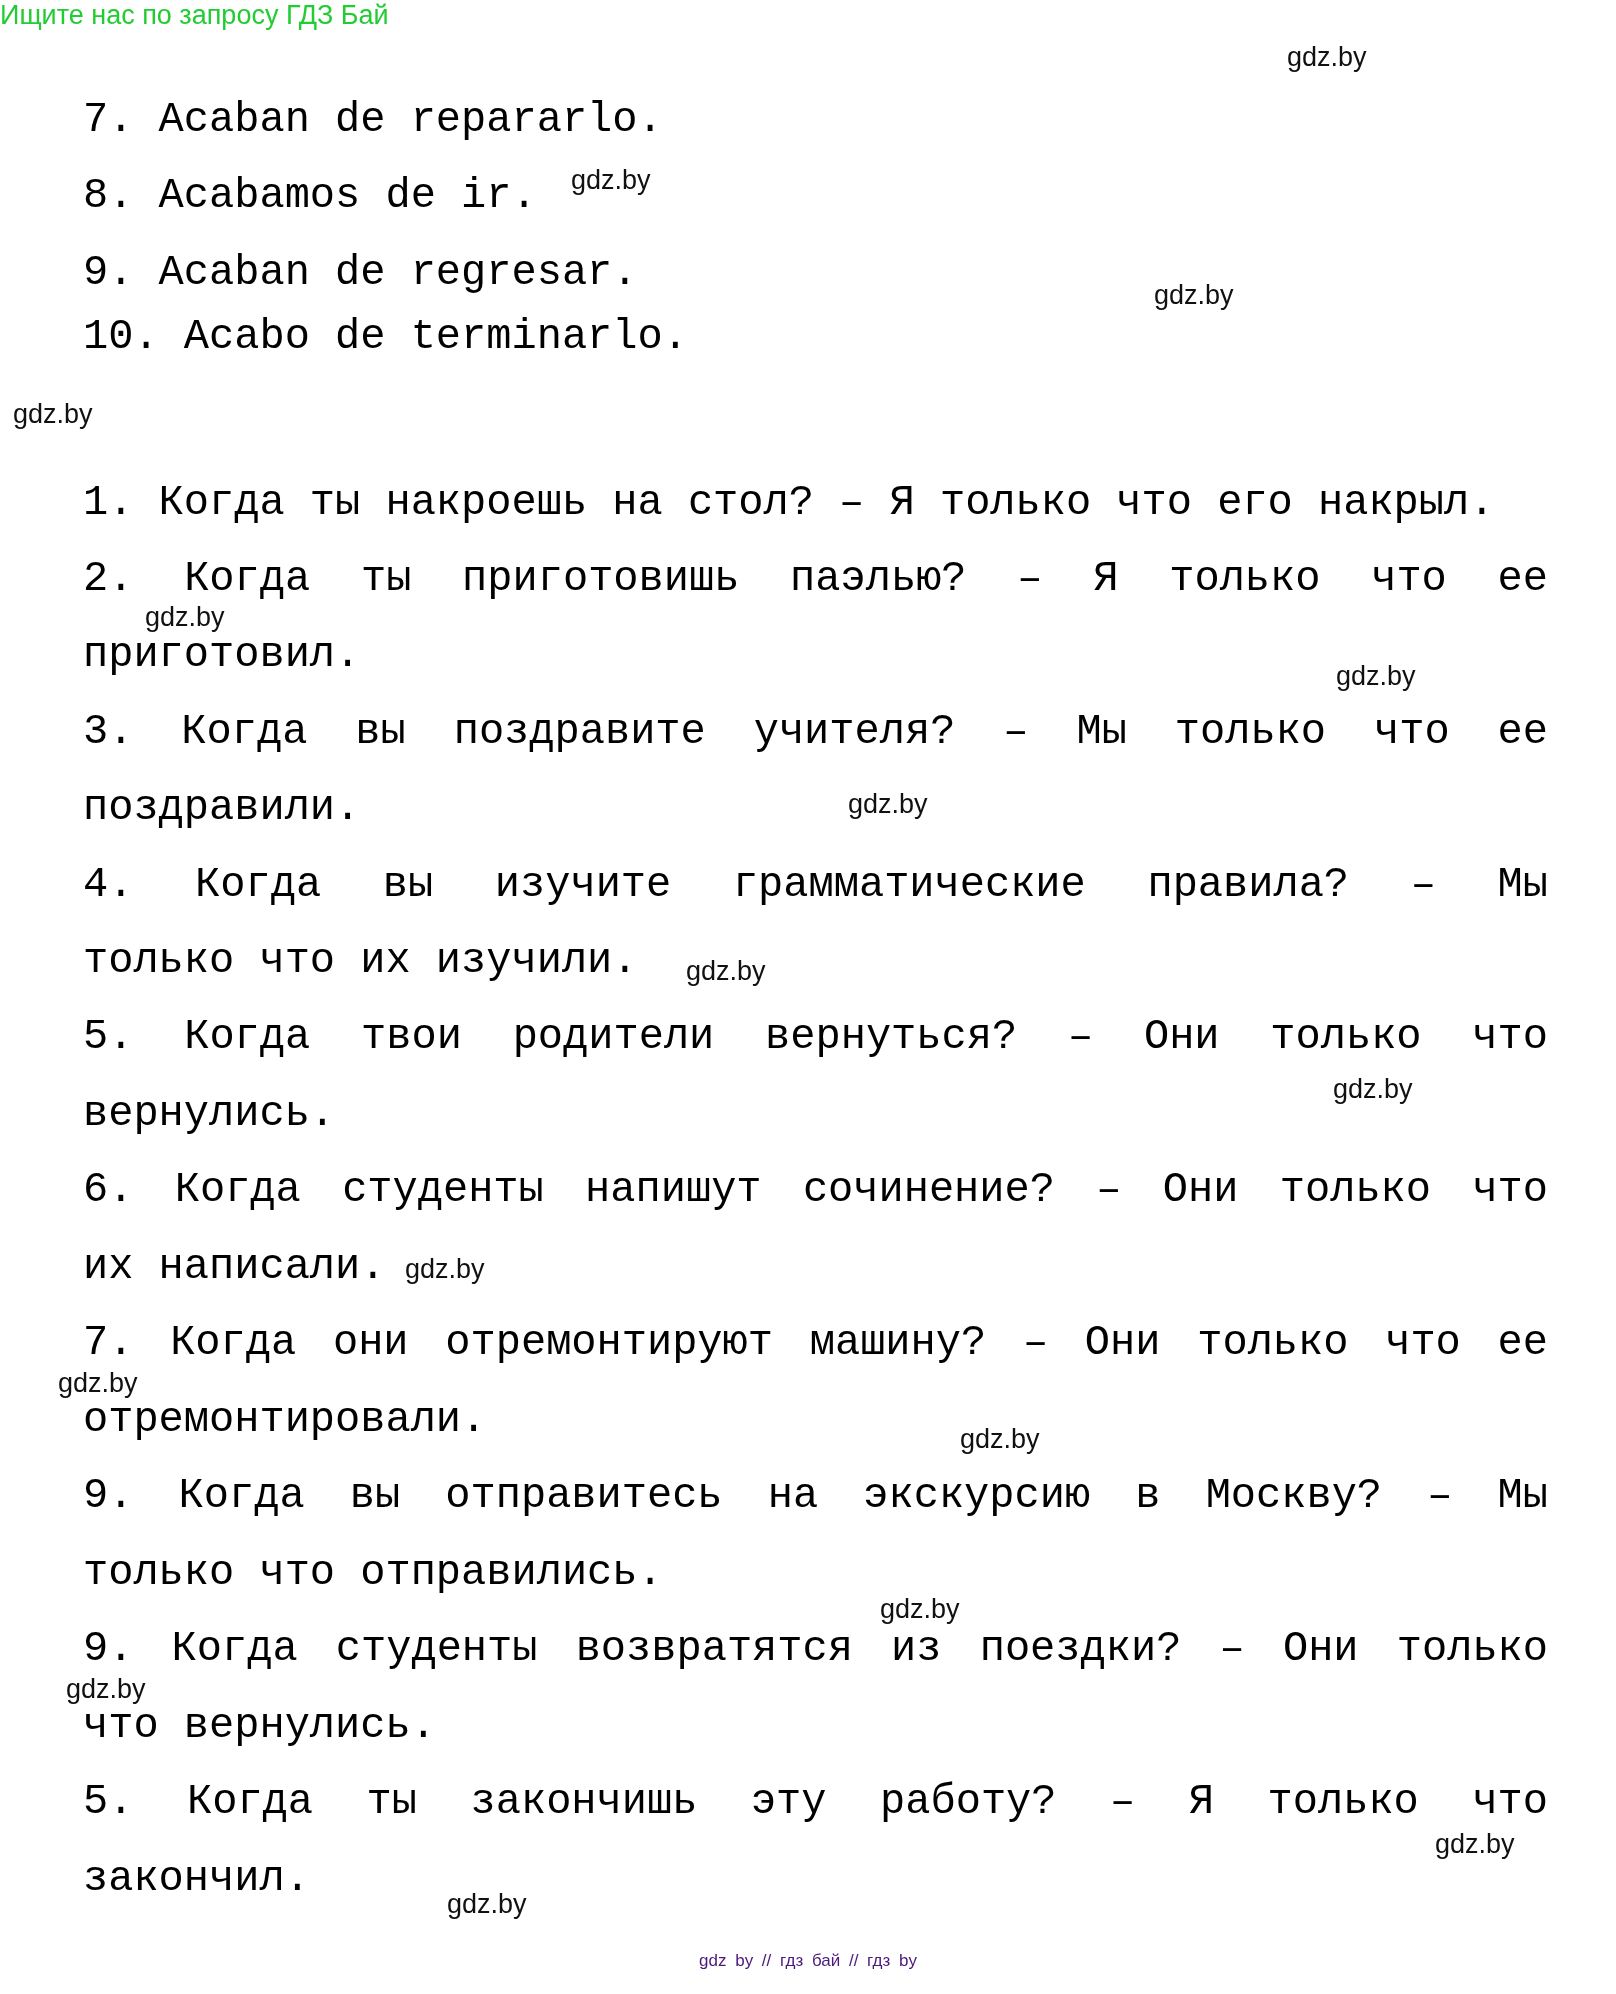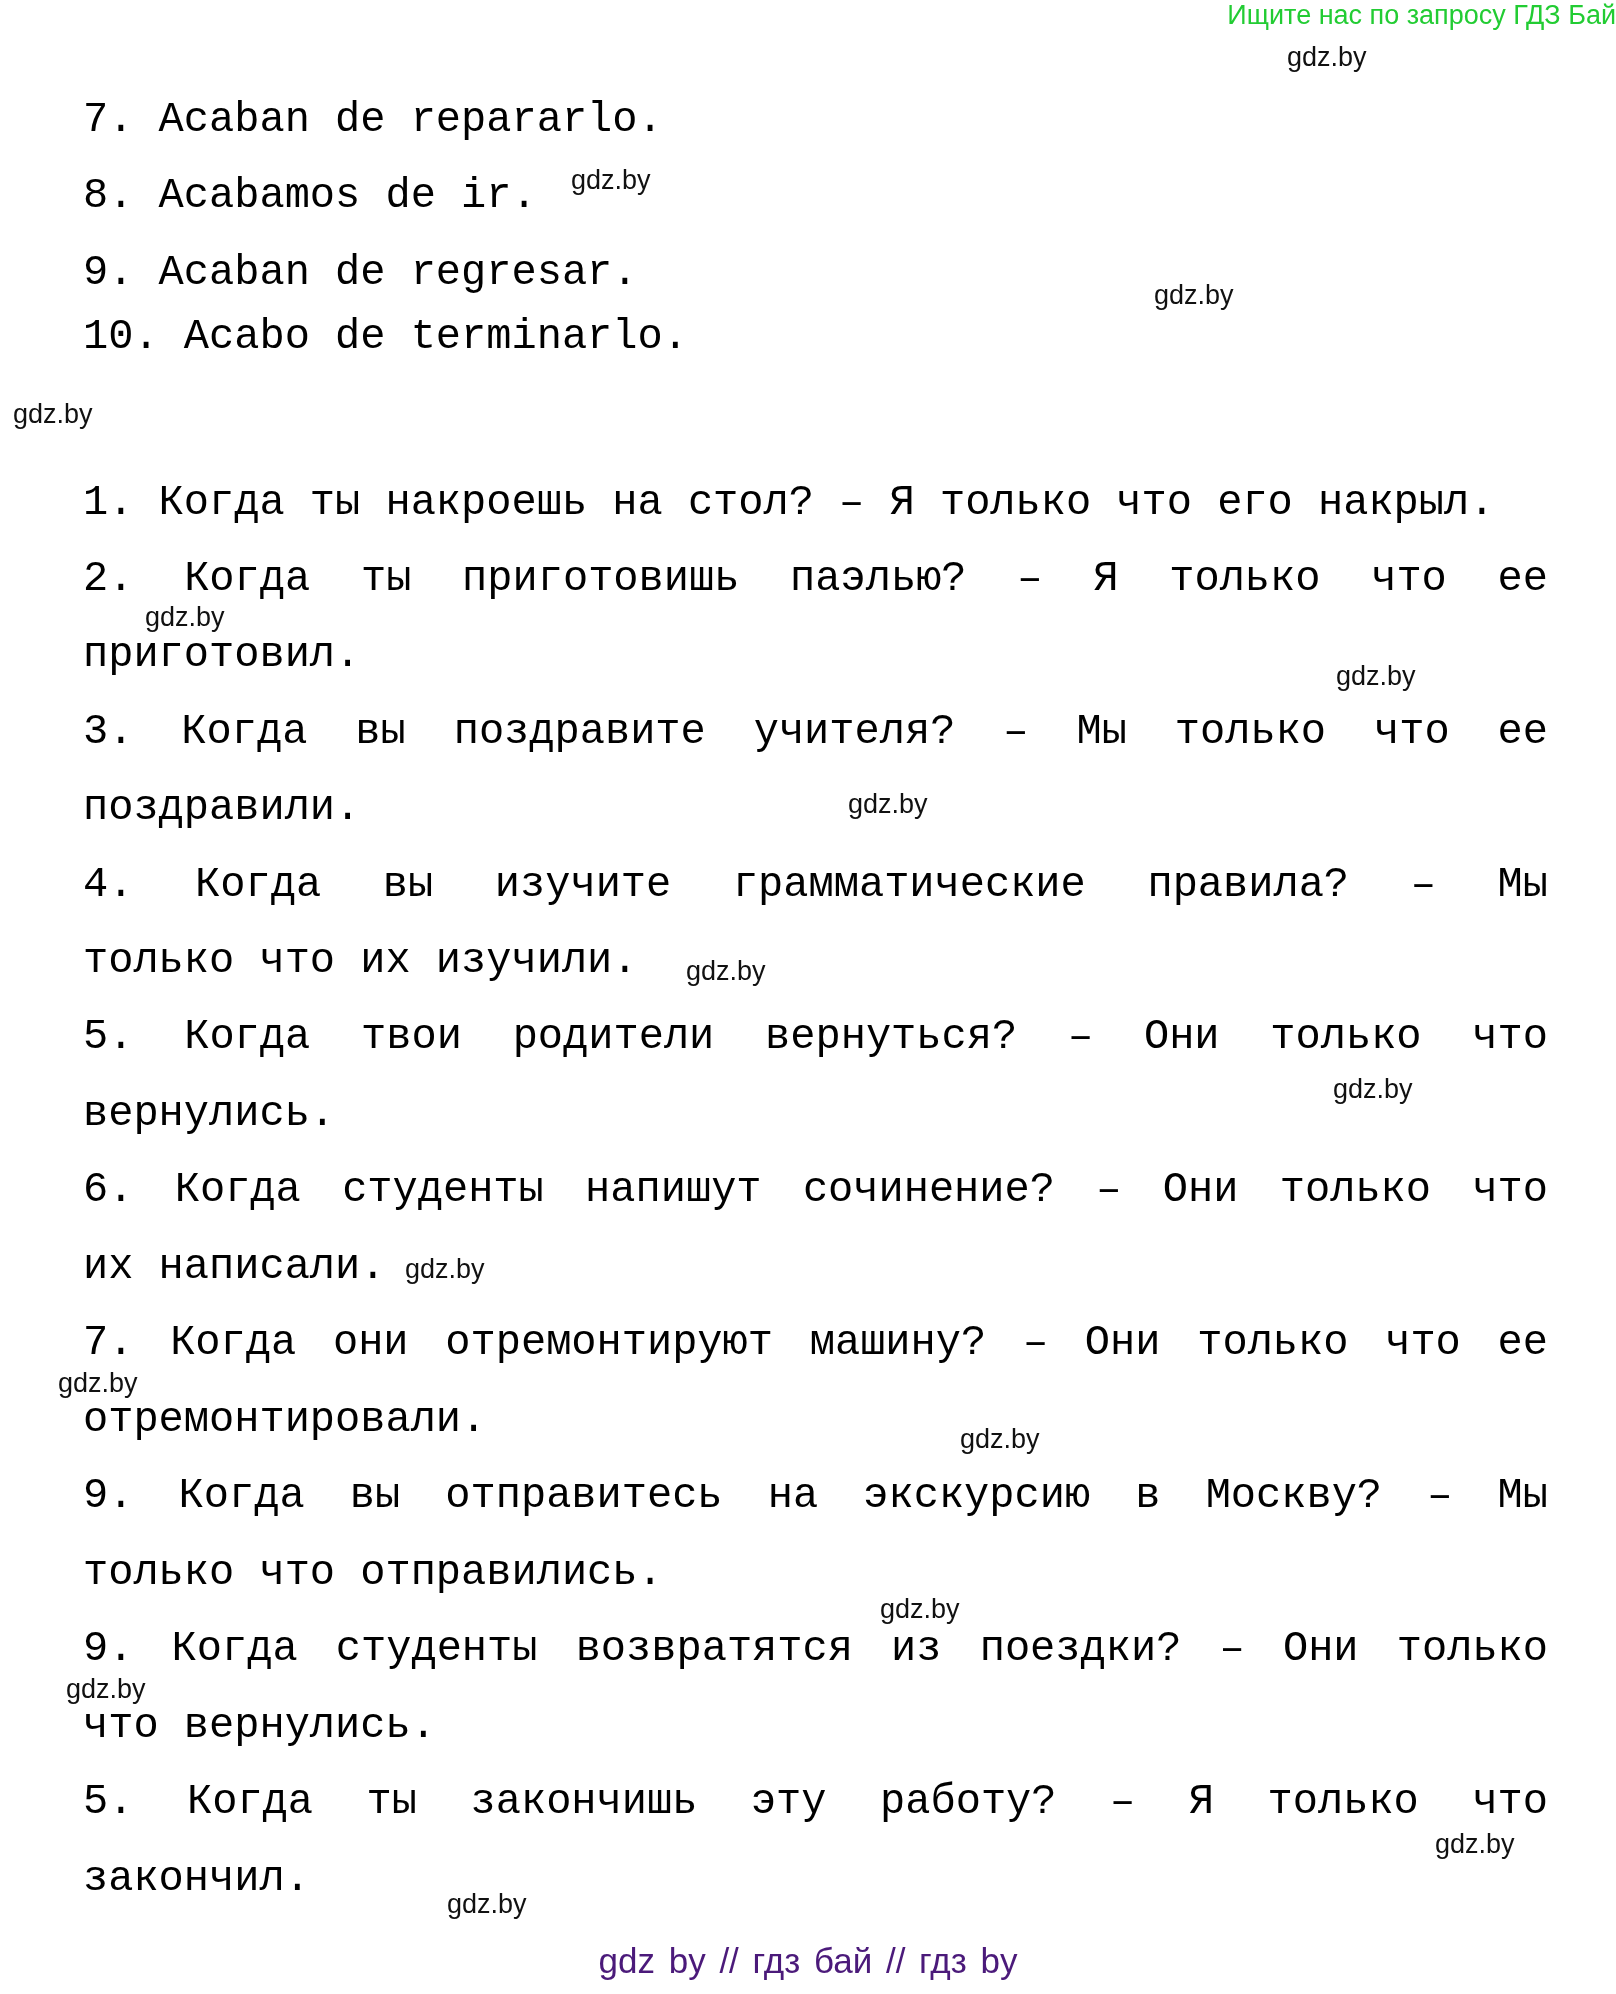--- a/index.html
+++ b/index.html
@@ -1,25 +1,25 @@
 <!DOCTYPE html>
 <html><head>
 <meta charset="utf-8">
 <style>
   html, body { margin:0; padding:0; background:#ffffff; }
   body { width:1616px; height:1994px; position:relative; overflow:hidden; }
-  .banner { position:absolute; top:0; left:0; width:1616px; text-align:right;
+  .banner { position:absolute; top:0; left:0; width:1616px; text-align:left;
     font-family:"Liberation Sans", sans-serif; font-size:27px; line-height:30px; color:#22cc33; }
   .line { position:absolute; left:83px; width:1465px; font-family:Liberation Mono, monospace;
     font-size:42px; line-height:50px; color:#000; white-space:nowrap; }
   .justify { text-align:justify; text-align-last:justify; white-space:normal; }
   .wm { position:absolute; font-family:"Liberation Sans", sans-serif; font-size:27px;
     line-height:30px; color:#111; white-space:nowrap;text-align:center; }
   .footer { position:absolute; left:0; width:1616px; top:1946px; text-align:center;
-    font-family:"Liberation Sans", sans-serif; font-size:35px; line-height:30px; color:#4b1a7a; word-spacing:4px; }
+    font-family:"Liberation Sans", sans-serif; font-size:17px; line-height:30px; color:#4b1a7a; word-spacing:4px; }
 </style>
 </head>
 <body>
 
 <div class="banner">Ищите нас по запросу ГДЗ Бай</div>
 
 <div class="line" style="top:95px">7. Acaban de repararlo.</div>
 <div class="line" style="top:171px">8. Acabamos de ir.</div>
 <div class="line" style="top:248px">9. Acaban de regresar.</div>
 <div class="line" style="top:312px">10. Acabo de terminarlo.</div>

